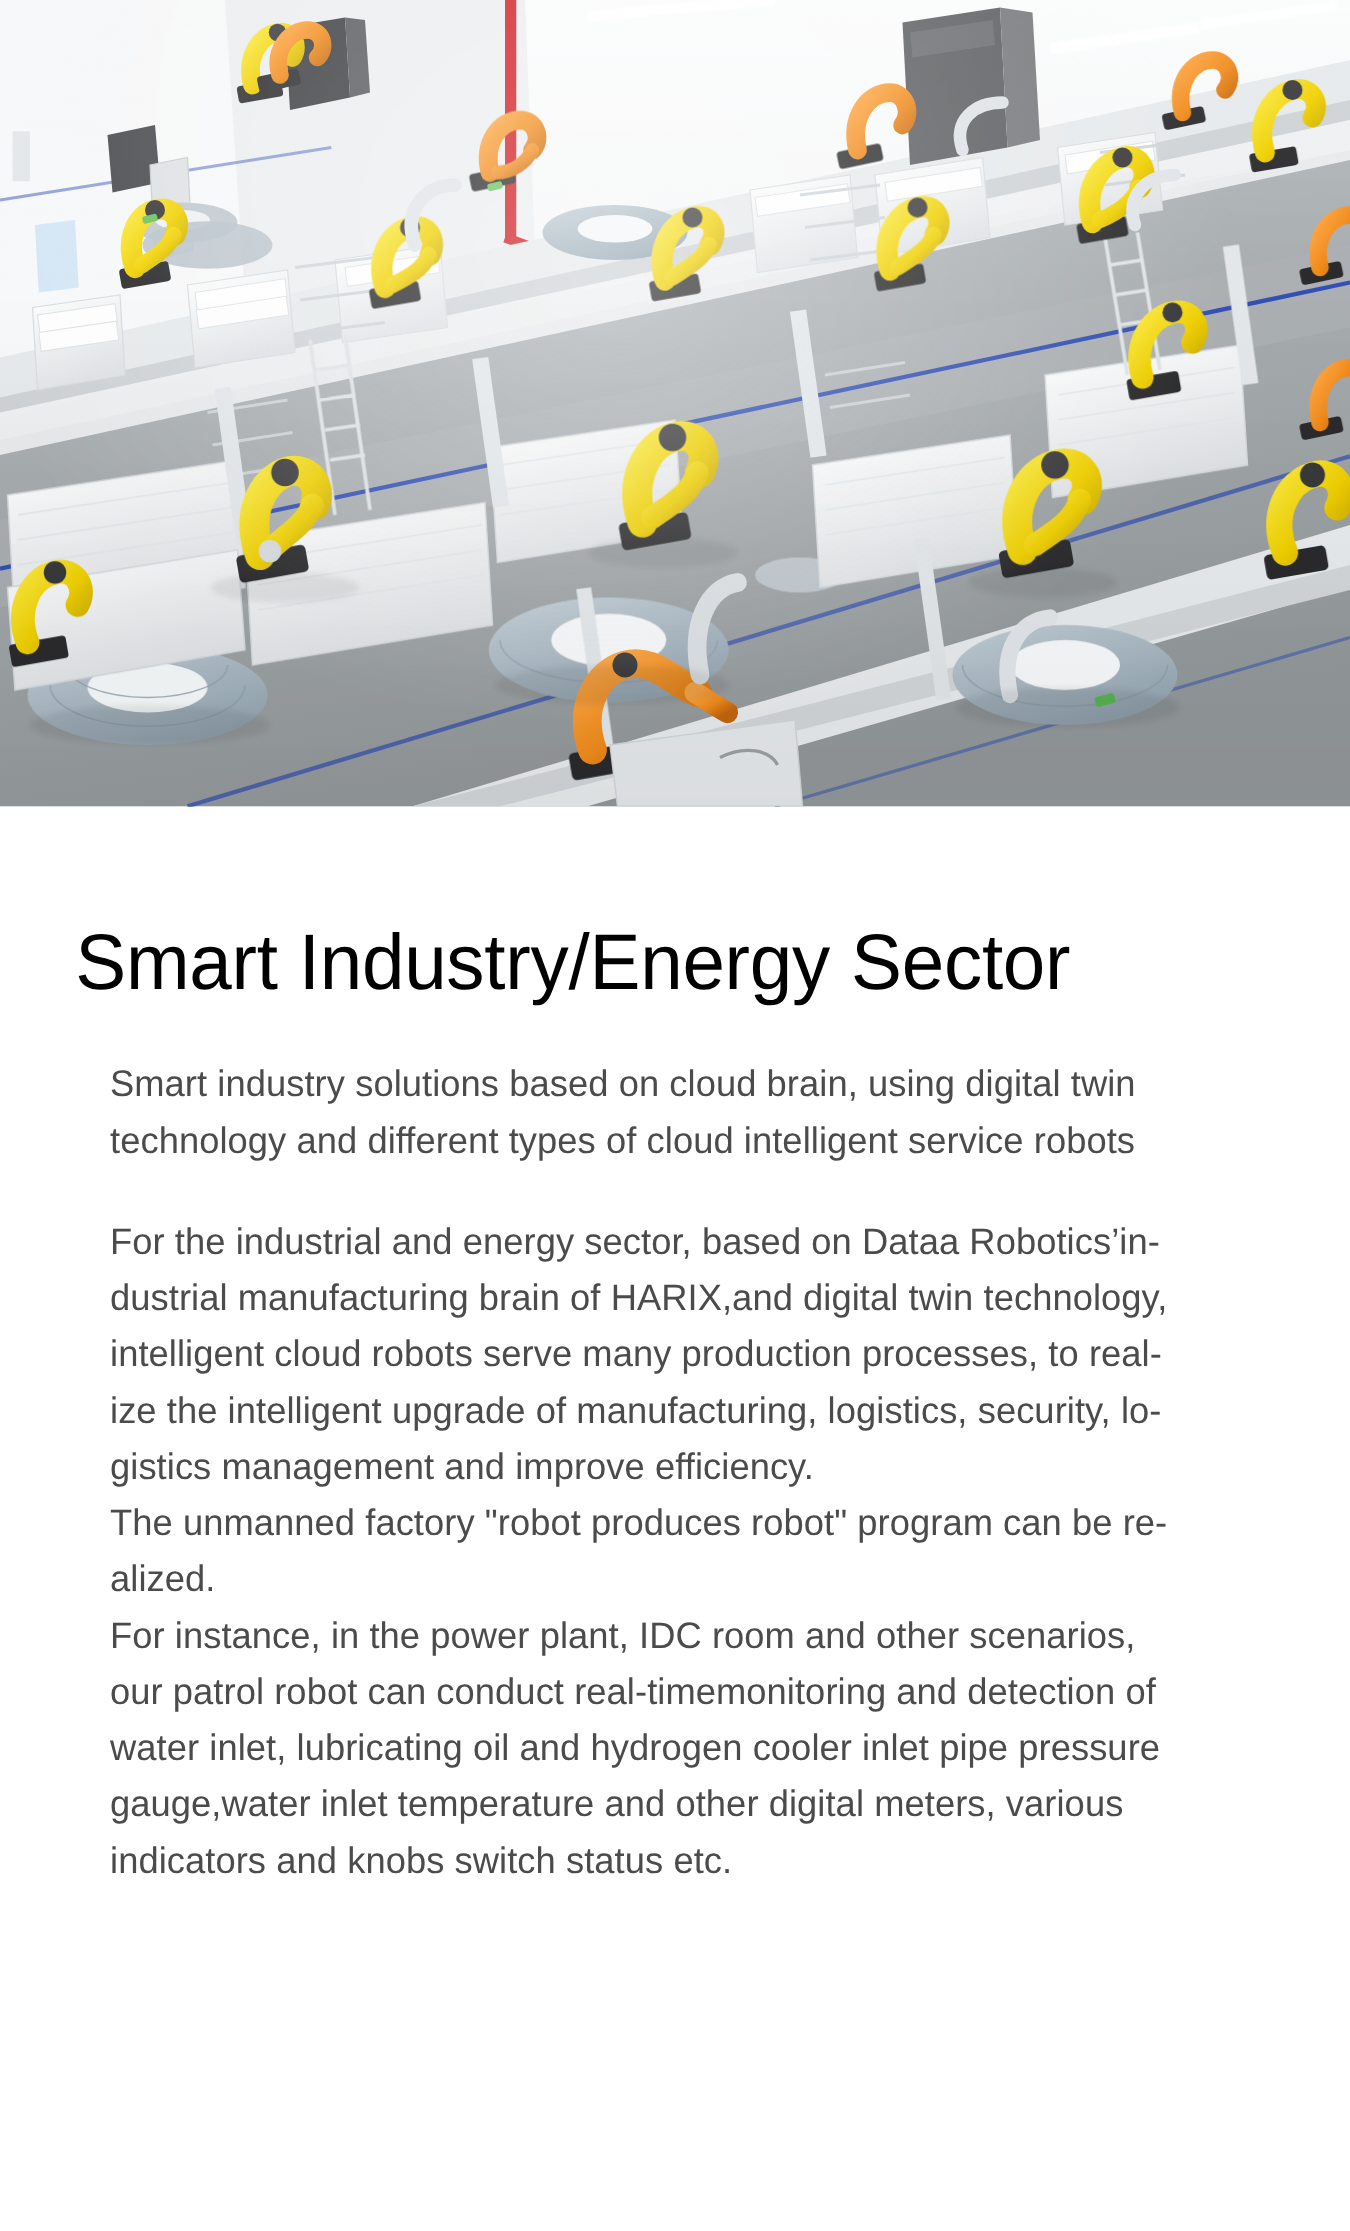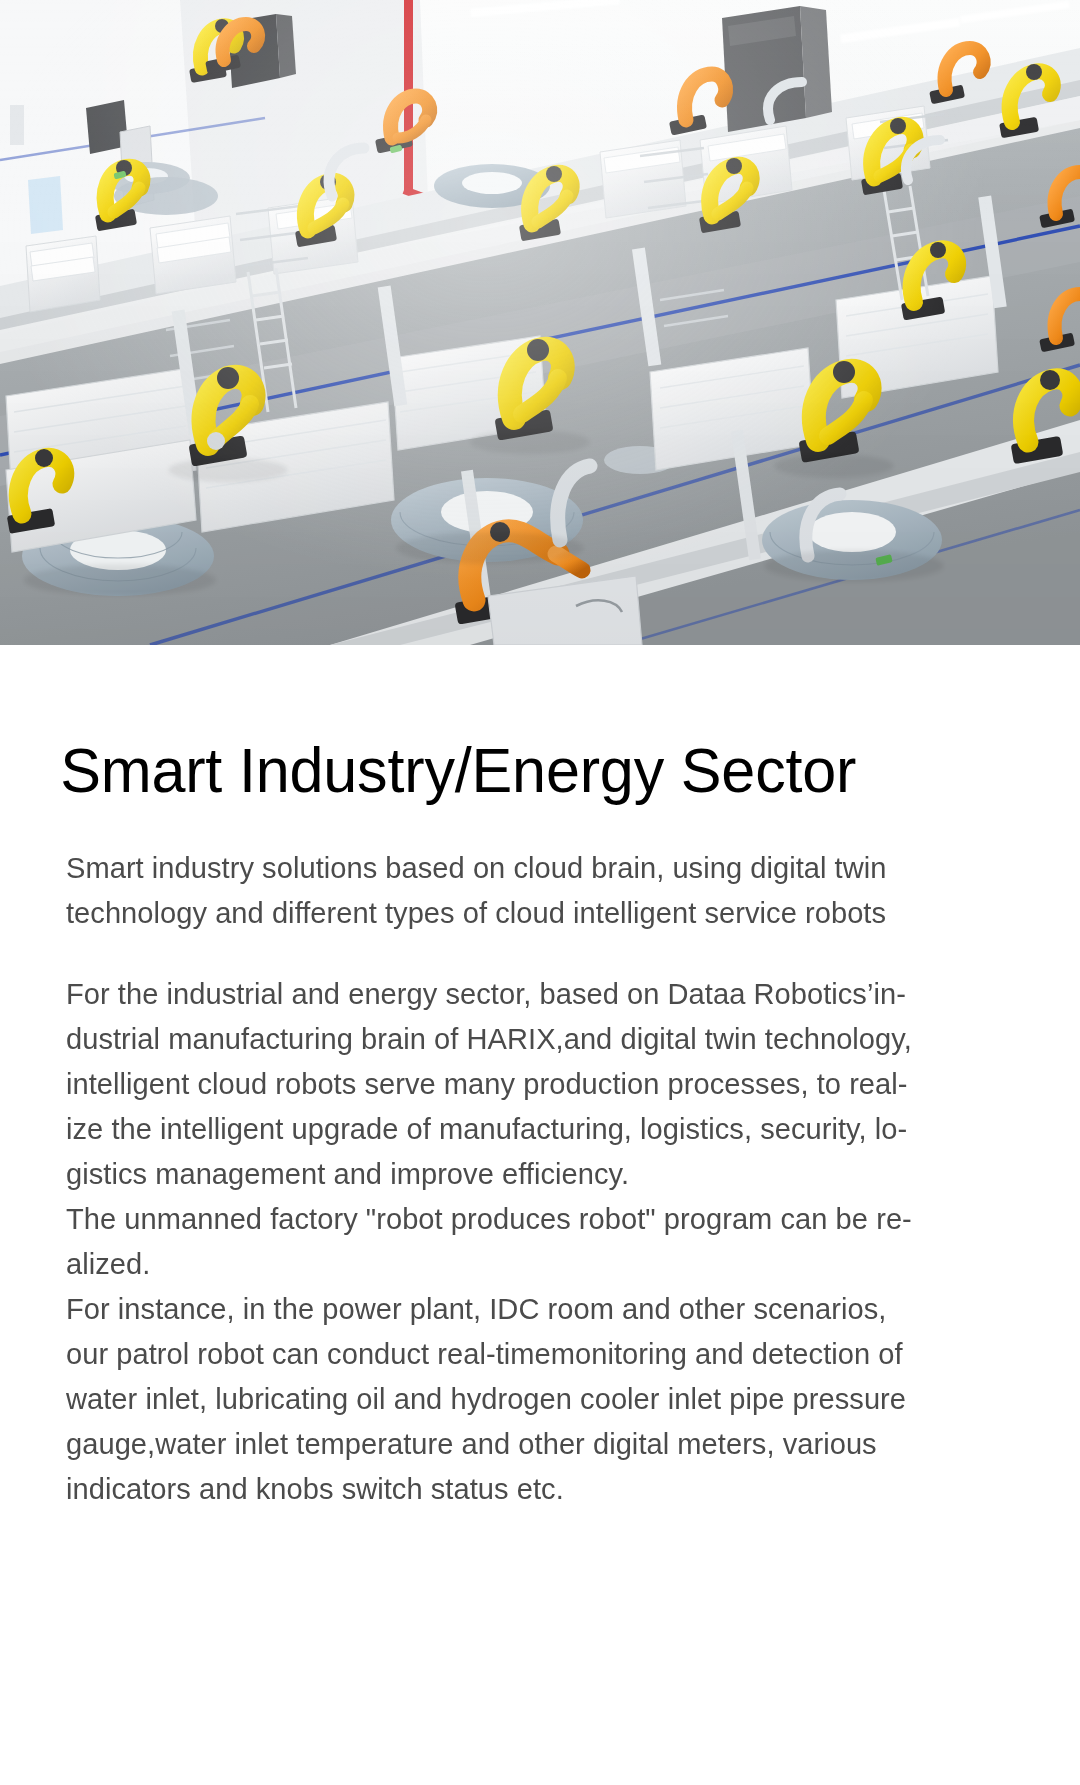--- a/index.html
+++ b/index.html
@@ -60,20 +60,21 @@
     margin: 0 0 42px 0;
     padding: 0 56px 0 62px;
     letter-spacing: -0.2px;
     white-space: nowrap;
     transform: scaleX(0.97);
     transform-origin: left center;
   }
   .body-block {
     padding: 0 50px 0 66px;
     color: #4a4a4a;
+    margin-left: 22px;
   }
   .para {
     font-family: "Liberation Sans Narrow", "Liberation Sans", sans-serif;
     font-stretch: condensed;
     font-size: 29.5px;
     line-height: 45px;
     color: #4b4b4b;
     margin: 0;
     letter-spacing: 0.05px;
     transform: scaleX(0.985);

